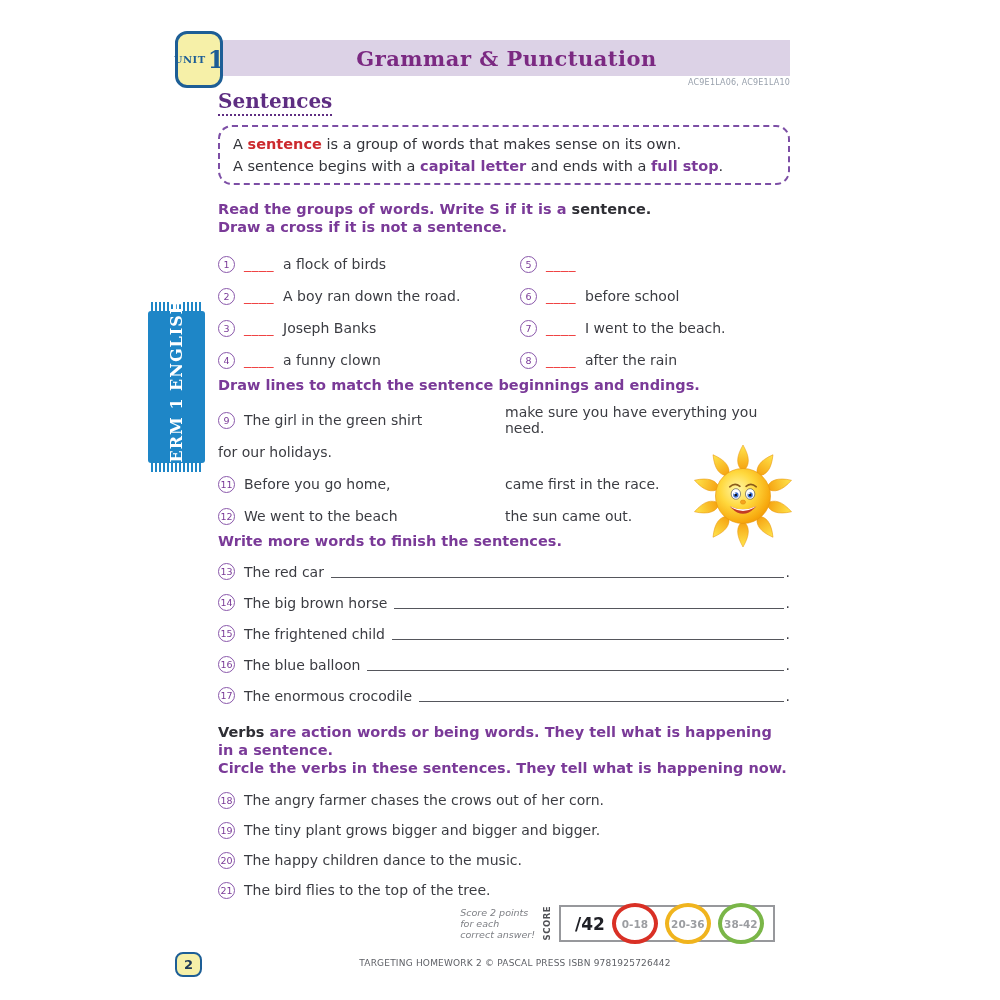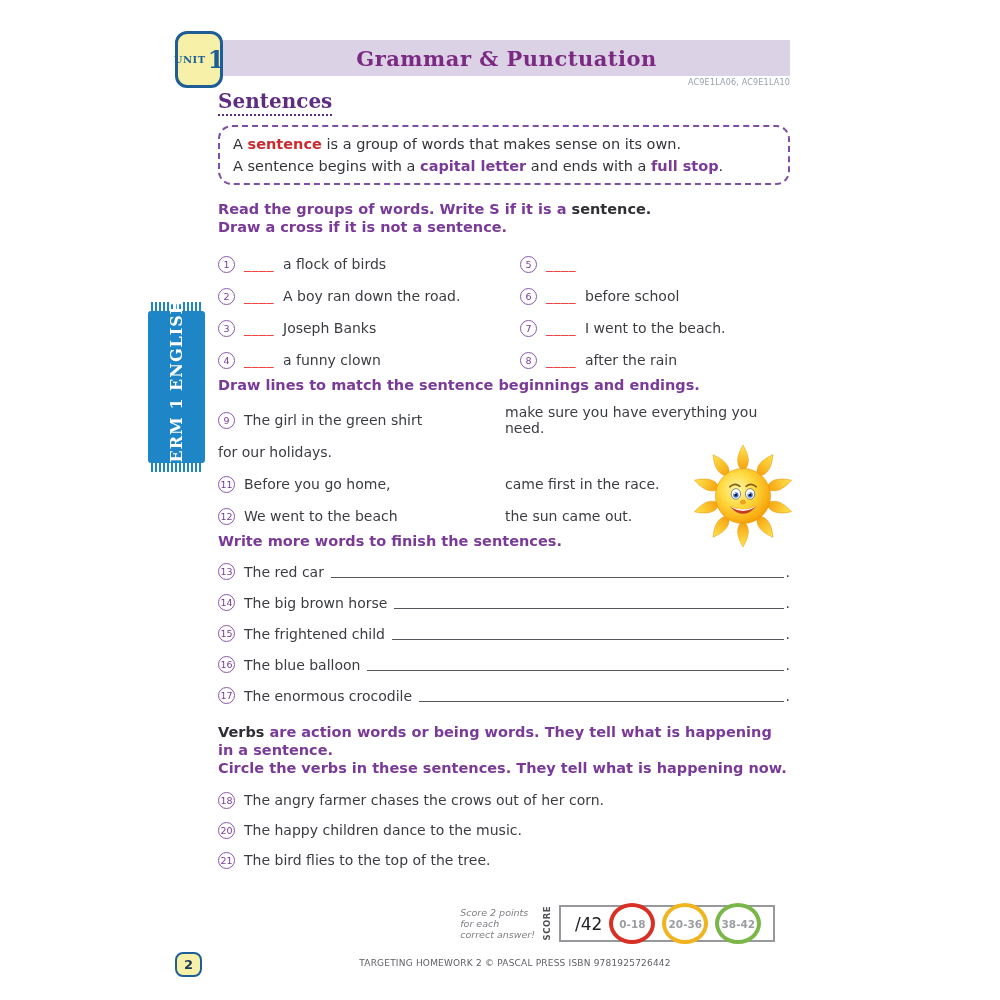--- a/index.html
+++ b/index.html
@@ -77,21 +77,21 @@
   .ex4-row { display:flex; align-items:center; height:30px; font-size:14px; gap:9px; color:#3b3c42; }
 
   
   .score-panel { position:absolute; left:203px; top:905px; width:572px;
     display:flex; align-items:center; justify-content:flex-end; gap:7px; }
   .score-note { font-style:italic; font-size:9.5px; line-height:11px; color:#7d7f84; }
   .score-vert { writing-mode:vertical-rl; transform:rotate(180deg); font-size:8.5px;
     font-weight:bold; color:#4e4f54; letter-spacing:.5px; }
   .score-box { width:216px; height:37px; border:2px solid #97989c; display:flex;
     align-items:center; gap:7px; padding:0 8px 0 14px; }
-  .score-total { font-size:17px; font-weight:normal; color:#202127; }
+  .score-total { font-size:17px; font-weight:bold; color:#202127; }
   .band { width:46px; height:41px; border-radius:50%; border:4.5px solid #ccc;
     display:flex; align-items:center; justify-content:center; font-size:10.5px;
     font-weight:bold; color:#9b9da1; flex:0 0 auto; margin:-4px 0; background:transparent; }
 
   
   .page-badge { position:absolute; left:175px; top:952px; width:27px; height:25px;
     background:var(--badge-yellow); border:2.5px solid var(--badge-border-blue); border-radius:8px;
     display:flex; align-items:center; justify-content:center; font-size:13px; font-weight:bold; color:#203a56; }
   .imprint { position:absolute; left:15px; top:958px; width:1000px; text-align:center;
     font-size:9px; color:#5e6066; letter-spacing:.2px; }
@@ -307,20 +307,24 @@
     <div class="inst ex4-intro">
       <div><span class="black">Verbs</span><span> are action words or being words. They tell what is happening in a sentence.</span></div>
       <div>Circle the verbs in these sentences. They tell what is happening now.</div>
     </div>
     <div class="ex4-rows">
       <div class="ex4-row">
           <span class="qnum">18</span>
           <span>The angry farmer chases the crows out of her corn.</span>
         </div>
       <div class="ex4-row">
+          <span class="qnum">19</span>
+          <span>The tiny plant grows bigger and bigger and bigger.</span>
+        </div>
+      <div class="ex4-row">
           <span class="qnum">20</span>
           <span>The happy children dance to the music.</span>
         </div>
       <div class="ex4-row">
           <span class="qnum">21</span>
           <span>The bird flies to the top of the tree.</span>
         </div>
     </div>
   </div>
 

